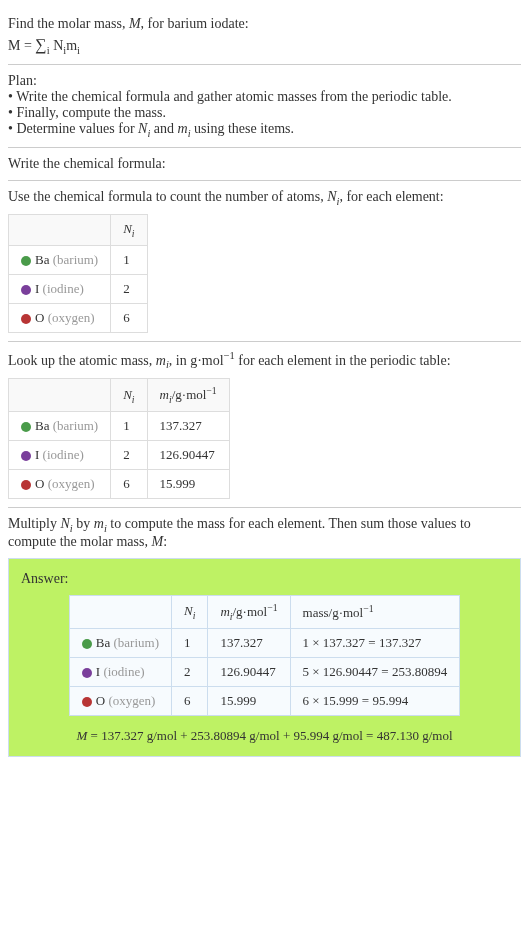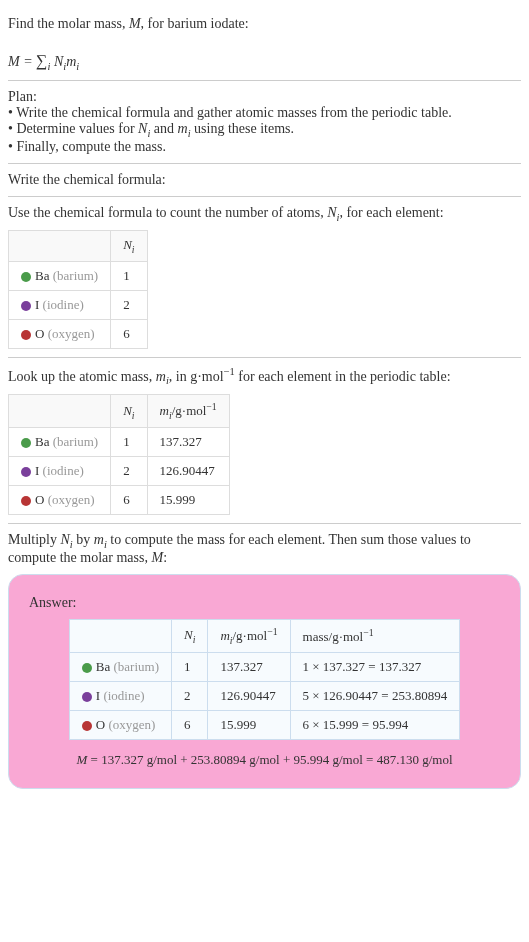--- a/index.html
+++ b/index.html
@@ -20,22 +20,21 @@
     .section {
       padding: 8px 0;
       border-bottom: 1px solid #ccc;
     }
     
     .section:last-child {
       border-bottom: none;
     }
     
     .formula {
-      font-style: italic;
-      margin-top: 20px;
+      margin-top: 4px;
     }
     
     .sub {
       vertical-align: sub;
       font-size: 0.75em;
     }
     
     .sup {
       vertical-align: super;
       font-size: 0.75em;
@@ -86,24 +85,24 @@
     .gray {
       color: #999;
       text-align: right;
     }
     
     .center {
       text-align: left;
     }
     
     .answer-box {
-      background: #f9a8d4;
+      background: #bef264;
       border: 1px solid #cde;
-      border-radius: 15px;
-      padding: 20px;
+      border-radius: 0;
+      padding: 12px;
       margin-top: 8px;
     }
     
     .answer-box table {
       margin: 8px auto;
     }
     
     .answer-box th, .answer-box td {
       border: 1px solid #cde;
       background: #f7fbfe;
@@ -132,24 +131,24 @@
     <span>Find the molar mass, </span><span class="italic">M</span><span>, for barium iodate:</span>
   </div>
   <div class="formula">
     <span>M = </span><span class="sigma">∑</span><span class="sub">i</span><span> N</span><span class="sub">i</span><span>m</span><span class="sub">i</span>
   </div>
 </div>
 
 <div class="section">
   <div>Plan:</div>
   <div>• Write the chemical formula and gather atomic masses from the periodic table.</div>
+  <div>• Finally, compute the mass.</div>
   <div>
     <span>• Determine values for </span><span class="italic">N</span><span class="sub italic">i</span><span> and </span><span class="italic">m</span><span class="sub italic">i</span><span> using these items.</span>
   </div>
-  <div>• Finally, compute the mass.</div>
 </div>
 
 <div class="section">
   <div>Write the chemical formula:</div>
 </div>
 
 <div class="section">
   <div>
     <span>Use the chemical formula to count the number of atoms, </span><span class="italic">N</span><span class="sub italic">i</span><span>, for each element:</span>
   </div>

